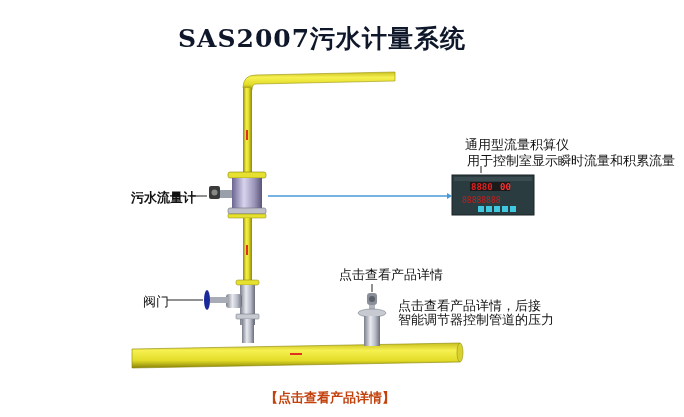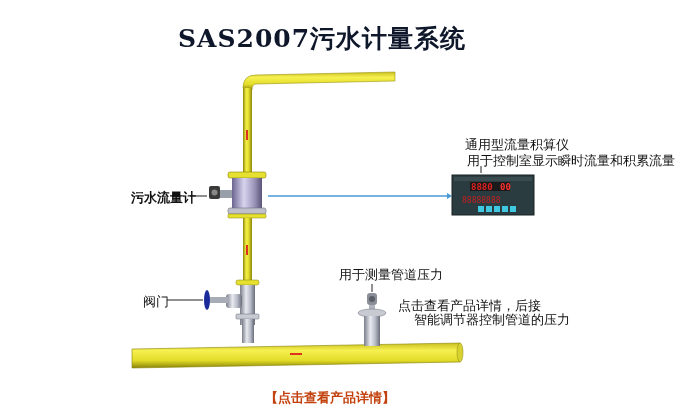--- a/index.html
+++ b/index.html
@@ -110,17 +110,17 @@
     <rect x="494" y="206" width="6" height="6" fill="#40c8e0"></rect>
     <rect x="502" y="206" width="6" height="6" fill="#40c8e0"></rect>
     <rect x="510" y="206" width="6" height="6" fill="#40c8e0"></rect>
   </g>
 </svg>
 
 <div class="lbl" style="left:465px; top:136px;">通用型流量积算仪</div>
 <div class="lbl" style="left:438px; top:152px;margin-left:29px;">用于控制室显示瞬时流量和积累流量</div>
 <div class="lbl" style="left:131px; top:189px;font-weight:bold;">污水流量计</div>
 <div class="lbl" style="left:143px; top:293px;text-align:center;">阀门</div>
-<div class="lbl" style="left:339px; top:266px;">用于测量管道压力</div>
+<div class="lbl" style="left:339px; top:266px;">点击查看产品详情</div>
 <div class="lbl" style="left:398px; top:297px;">点击查看产品详情，后接</div>
-<div class="lbl" style="left:414px; top:311px;">智能调节器控制管道的压力</div>
+<div class="lbl" style="left:398px; top:311px;">智能调节器控制管道的压力</div>
 
 <div class="footer-link">【点击查看产品详情】</div>
 
 </body></html>

